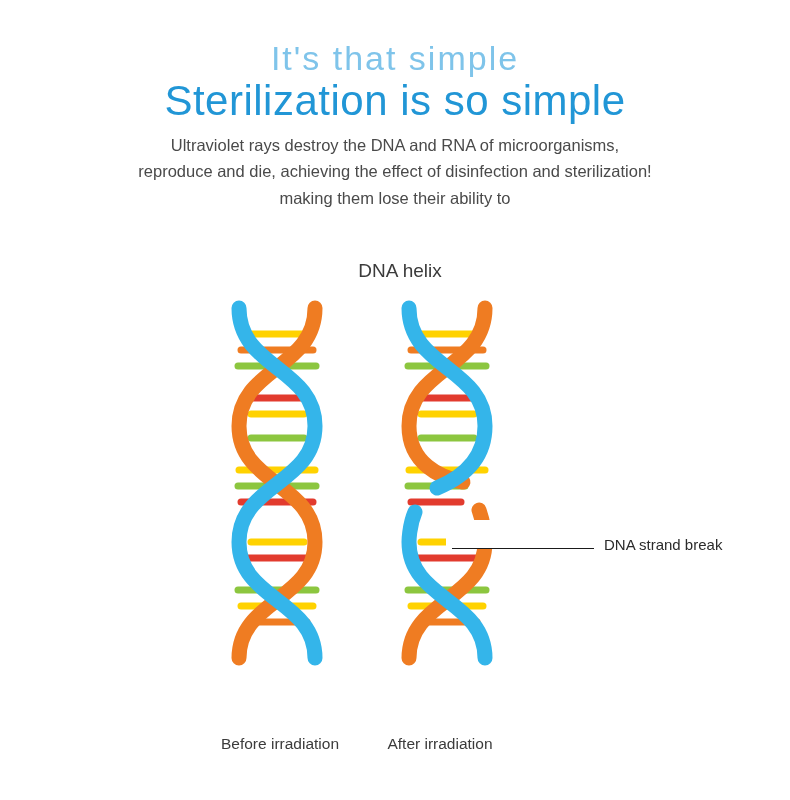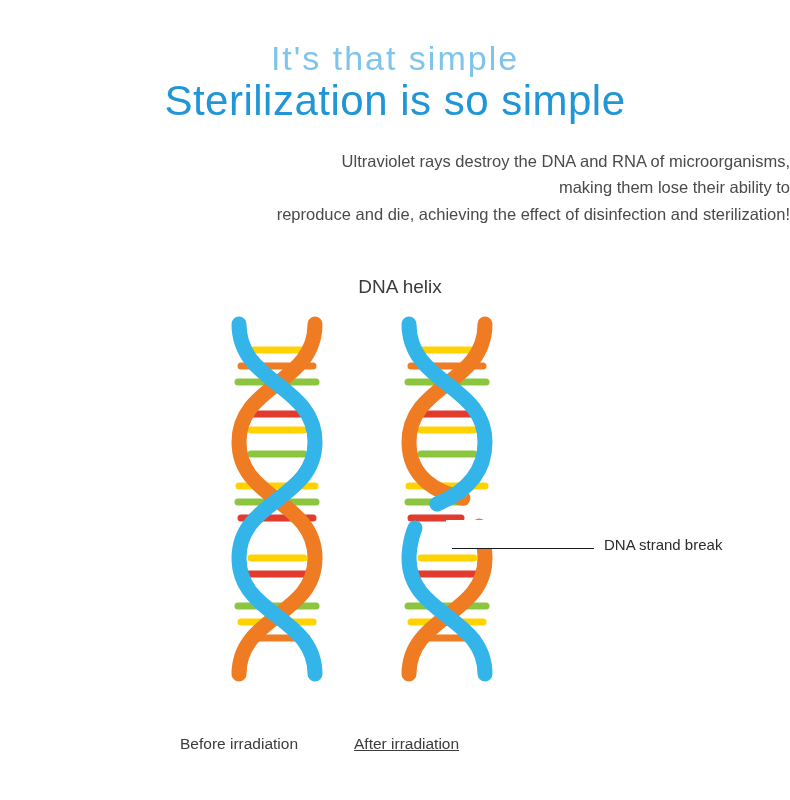--- a/index.html
+++ b/index.html
@@ -34,26 +34,25 @@
   }
   .headline {
     font-size: 42px;
     color: #2196d6;
     font-weight: 400;
     line-height: 1.15;
     margin-top: 0;
     letter-spacing: 0.5px;
   }
   .subcopy {
-    margin-top: 22px;
+    margin-top: 6px;
     color: #4a4a4a;
     font-size: 16.5px;
     line-height: 1.62;
     font-weight: 400;
-    text-align: right;
   }
   .subcopy div {
     white-space: nowrap;
   }
 
   
   .diagram {
     position: relative;
     margin-top: 48px;
     height: 460px;
@@ -81,24 +80,25 @@
   .caption-row {
     position: absolute;
     top: 735px;
     left: 0;
     width: 790px;
     font-size: 15.5px;
     color: #3b3b3b;
   }
   .cap {
     position: absolute;
+    text-align: center;
     white-space: nowrap;
   }
   .cap-before { left: 180px; width: 200px; }
-  .cap-after  { left: 354px; width: 200px; text-decoration: underline; }
+  .cap-after  { left: 340px; width: 200px; }
 
   .annotation {
     position: absolute;
     top: 536px;
     left: 604px;
     font-size: 15px;
     color: #2b2b2b;
     white-space: nowrap;
   }
   .leader-line {
@@ -121,22 +121,22 @@
 </head>
 <body>
 
 <div class="page">
 
   <div class="headings">
     <div class="eyebrow">It's that simple</div>
     <div class="headline">Sterilization is so simple</div>
     <div class="subcopy">
       <div>Ultraviolet rays destroy the DNA and RNA of microorganisms,</div>
+      <div>reproduce and die, achieving the effect of disinfection and sterilization!</div>
       <div>making them lose their ability to</div>
-      <div>reproduce and die, achieving the effect of disinfection and sterilization!</div>
     </div>
   </div>
 
   <div class="diagram">
     <div class="diagram-title">DNA helix</div>
 
     <div class="helix-area">
 
       <div class="helix-wrap helix-left">
         <svg width="150" height="380" viewBox="0 0 150 380">

